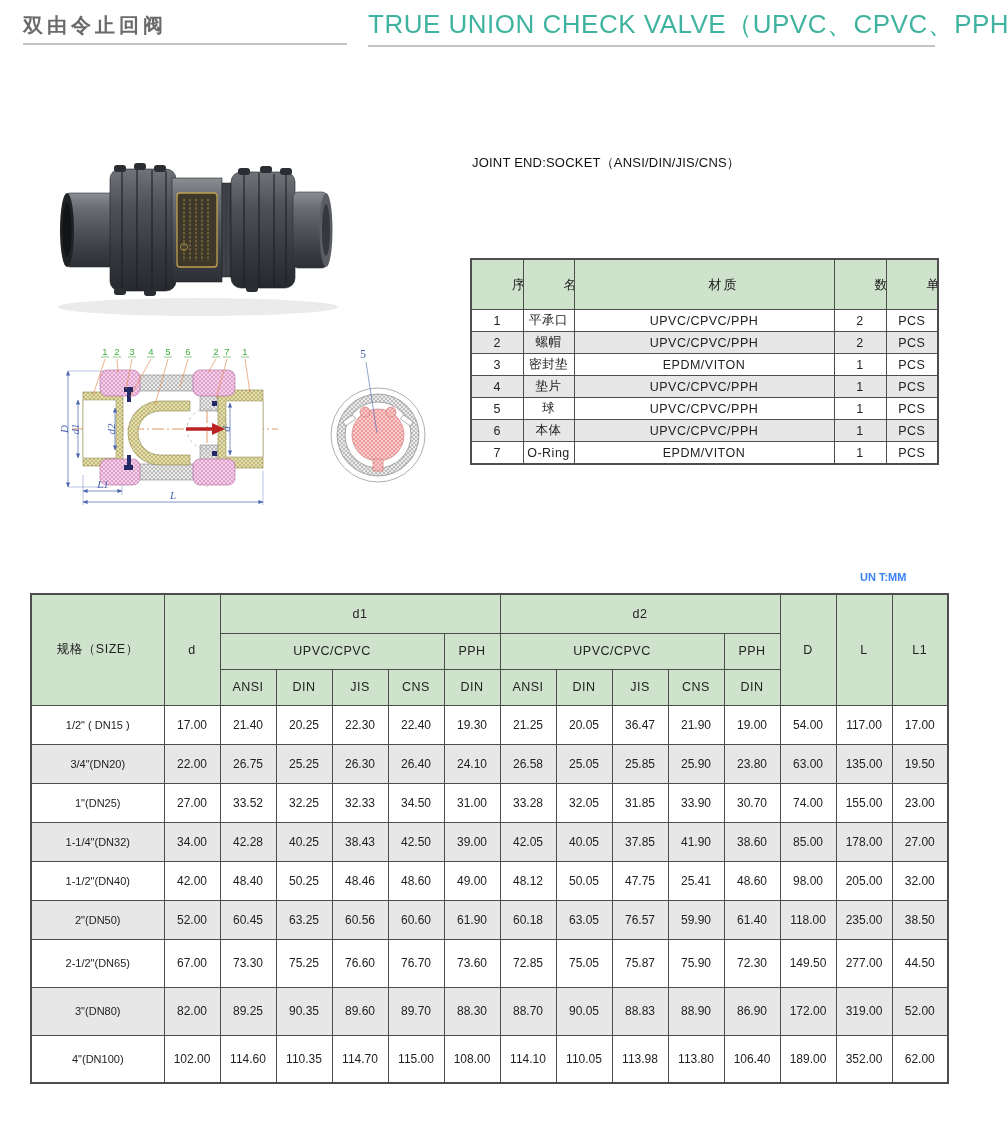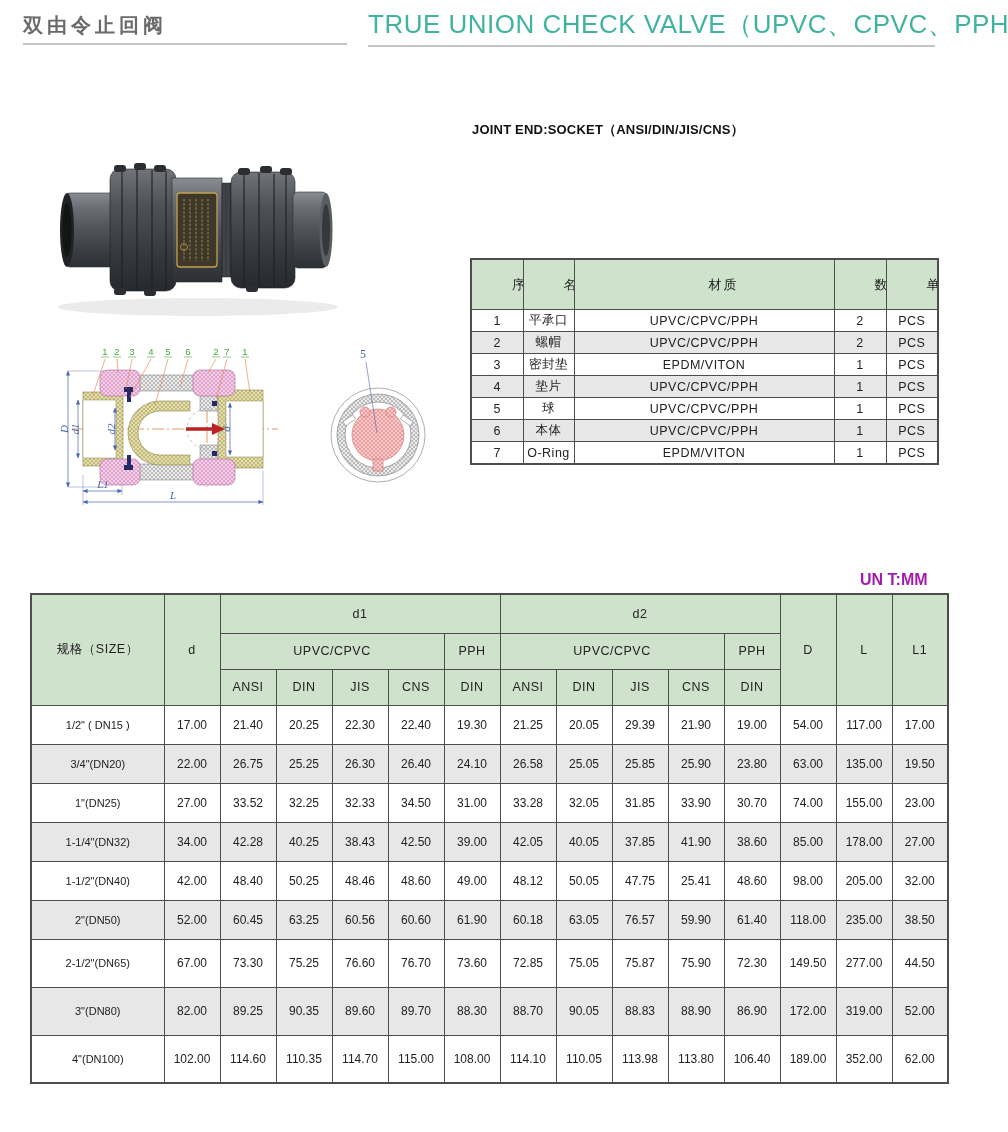--- a/index.html
+++ b/index.html
@@ -14,37 +14,37 @@
   .rule {position:absolute; height:2px; background:#c4c4c4;}
   #rule-zh {left:23px; top:43px; width:324px;}
   #rule-en {left:368px; top:45px; width:567px;}
 
   
   .photo-svg {position:absolute; left:50px; top:95px;}
   .drawing-svg {position:absolute; left:60px; top:345px;}
 
   
   .specs {position:absolute; left:472px; top:121px; color:#111;}
-  .spec-line {height:37px; font-size:13px; font-weight:bold; letter-spacing:0.2px;}
+  .spec-line {height:37px; font-size:13px; font-weight:normal; letter-spacing:0.2px;margin-top:33px;}
 
   
   table {border-collapse:collapse; table-layout:fixed;}
   th, td {border:1px solid #4d4d4d; text-align:center; vertical-align:middle;
           overflow:hidden; white-space:nowrap;}
   th {background:#cfe3cc; font-weight:normal; color:#222;}
 
   
   .parts-wrap {position:absolute; left:470px; top:258px;}
   .parts {width:467px; border:2px solid #4d4d4d;}
   .parts th {height:47px; font-size:13px; letter-spacing:2px;padding-left:40px;}
   .parts td {height:19px; font-size:12.5px; color:#222; letter-spacing:0.5px;}
   .parts tbody tr:nth-child(even) {background:#e7e7e7;}
 
   
-  .unit-note {position:absolute; left:860px; top:571px; font-size:16px; font-weight:bold; color:#a21caf;}
+  .unit-note {position:absolute; left:860px; top:571px; font-size:11px; font-weight:bold; color:#3b82f6;}
 
   
   .size-wrap {position:absolute; left:30px; top:593px;}
   .size {width:917px; border:2px solid #4d4d4d;}
   .size th {font-size:12.5px; letter-spacing:0.5px;}
   .size tr.hr1 {height:39px;} .size tr.hr2 {height:36px;} .size tr.hr3 {height:36px;}
   .size td {font-size:12px; color:#222;}
   .size tbody tr {height:39px;}
   .size tbody tr:nth-child(n+7) {height:48px;}
   .size tbody tr:nth-child(even) {background:#e7e7e7;}
@@ -372,21 +372,21 @@
           <tr>
             <td>1/2" ( DN15 )</td>
             <td>17.00</td>
             <td>21.40</td>
             <td>20.25</td>
             <td>22.30</td>
             <td>22.40</td>
             <td>19.30</td>
             <td>21.25</td>
             <td>20.05</td>
-            <td>29.39</td>
+            <td>36.47</td>
             <td>21.90</td>
             <td>19.00</td>
             <td>54.00</td>
             <td>117.00</td>
             <td>17.00</td>
           </tr>
           <tr>
             <td>3/4"(DN20)</td>
             <td>22.00</td>
             <td>26.75</td>

